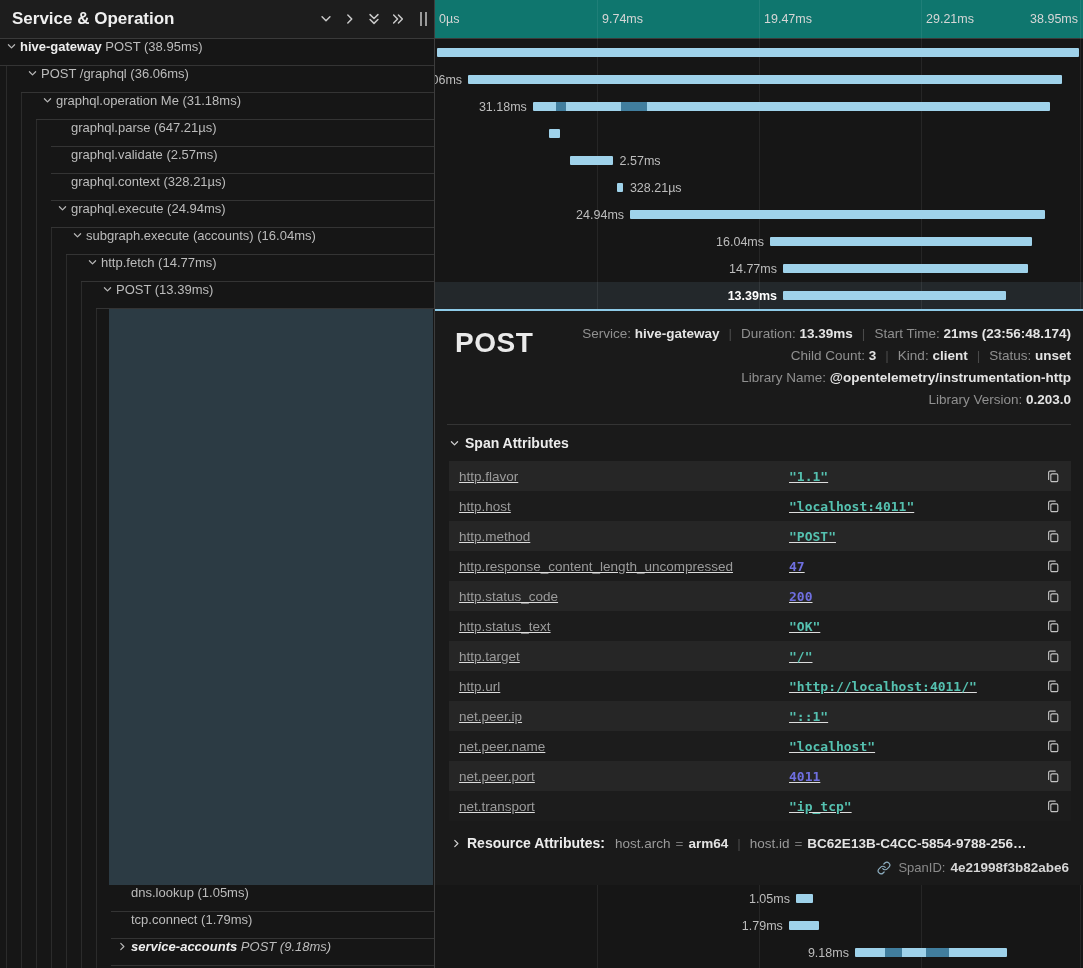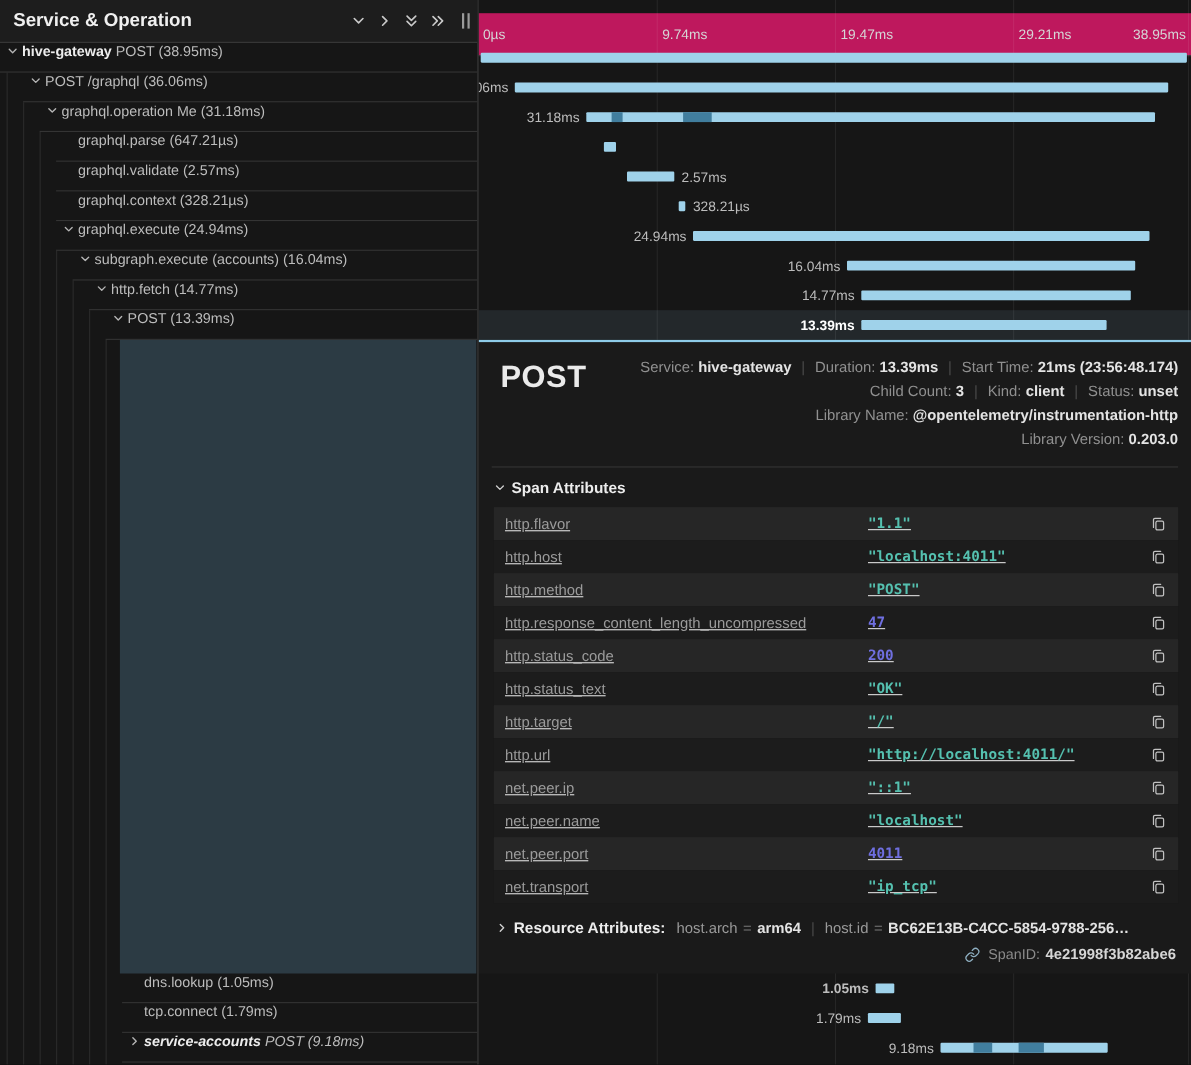--- a/index.html
+++ b/index.html
@@ -31,21 +31,21 @@
   .chev.spacer{visibility:hidden;}
   .tname{font-size:13px;color:#bcbcbc;white-space:nowrap;overflow:hidden;margin-left:2px;}
   .tname b{color:#ededed;font-weight:bold;}
   .tname.italic, .tname.italic b{font-style:italic;}
 
   .detail-spacer{position:absolute;left:109px;top:309px;right:1px;height:576px;background:#2c3b44;z-index:2;}
 
   
   .timeline{position:absolute;left:435px;top:0;right:0;height:100%;background:#161616;}
   .grid{position:absolute;top:0;bottom:0;width:1px;background:rgba(255,255,255,0.07);z-index:1;}
-  .ruler{position:absolute;left:0;top:12px;right:0;height:39px;box-sizing:border-box;background:#be185d;
+  .ruler{position:absolute;left:0;top:0;right:0;height:39px;box-sizing:border-box;background:#0f766e;
          border-bottom:1px solid #3a3a3a;z-index:0;}
   .tick{position:absolute;top:0;height:39px;line-height:39px;font-size:12.5px;color:#d6d6d6;z-index:2;white-space:nowrap;}
 
   .rrows-top{position:absolute;left:0;top:39px;right:0;z-index:2;}
   .rrows-bottom{position:absolute;left:0;top:885px;right:0;z-index:2;}
   .brow{position:relative;height:27px;overflow:hidden;}
   .brow.sel{background:rgba(158,210,234,0.10);}
   .bar{position:absolute;top:9px;height:9px;background:#9fd2ea;border-radius:1px;min-width:3px;}
   .seg{position:absolute;top:0;bottom:0;background:#417e9e;}
   .dur{position:absolute;top:50%;transform:translateY(-50%);font-size:12.5px;color:#bdbdbd;white-space:nowrap;}
@@ -484,21 +484,21 @@
               <path d="M14 11a5 5 0 0 0-7.54-.54l-3 3a5 5 0 0 0 7.07 7.07l1.71-1.71"></path>
             </svg>
           </span>
         <span class="sid-label">SpanID:</span>
         <b class="sid">4e21998f3b82abe6</b>
       </div>
     </div>
 
     <div class="rrows-bottom">
       <div class="brow">
-        <span class="dur" style="right: calc(44.3% + 6px); font-weight: bold;">1.05ms</span>
+        <span class="dur" style="right: calc(44.3% + 6px);">1.05ms</span>
         <div class="bar" style="left: 55.7%; width: 2.7%;"></div>
         </div>
       <div class="brow">
         <span class="dur" style="right: calc(45.4% + 6px);">1.79ms</span>
         <div class="bar" style="left: 54.6%; width: 4.6%;"></div>
         </div>
       <div class="brow">
         <span class="dur" style="right: calc(35.2% + 6px);">9.18ms</span>
         <div class="bar" style="left: 64.8%; width: 23.4%;">
           <div class="seg" style="left: 20%; width: 11%;"></div>

